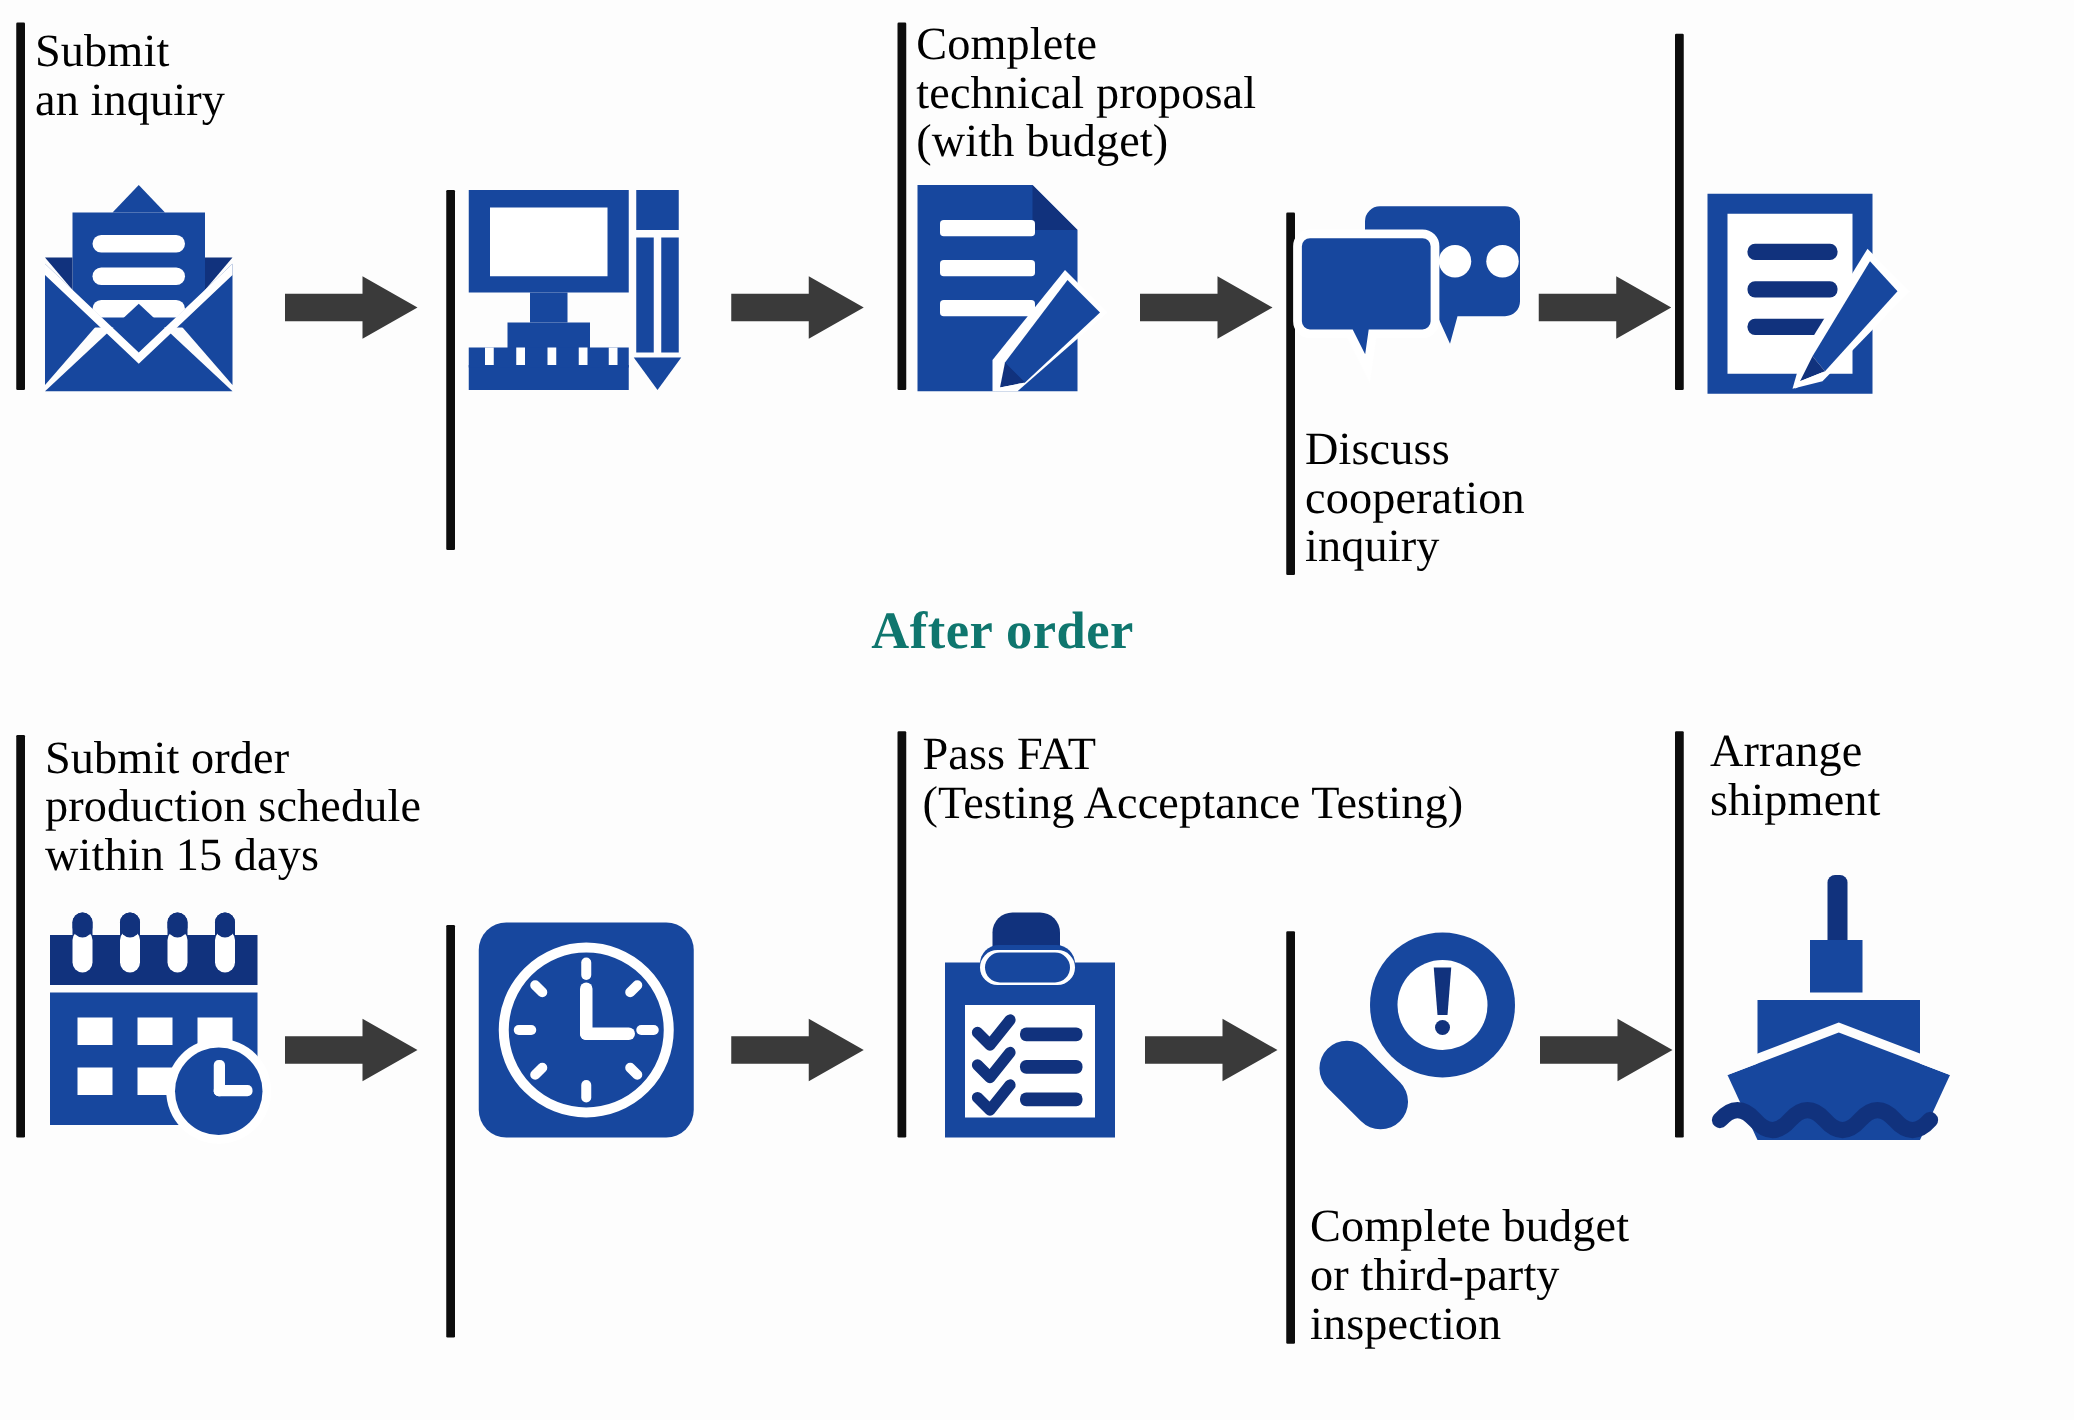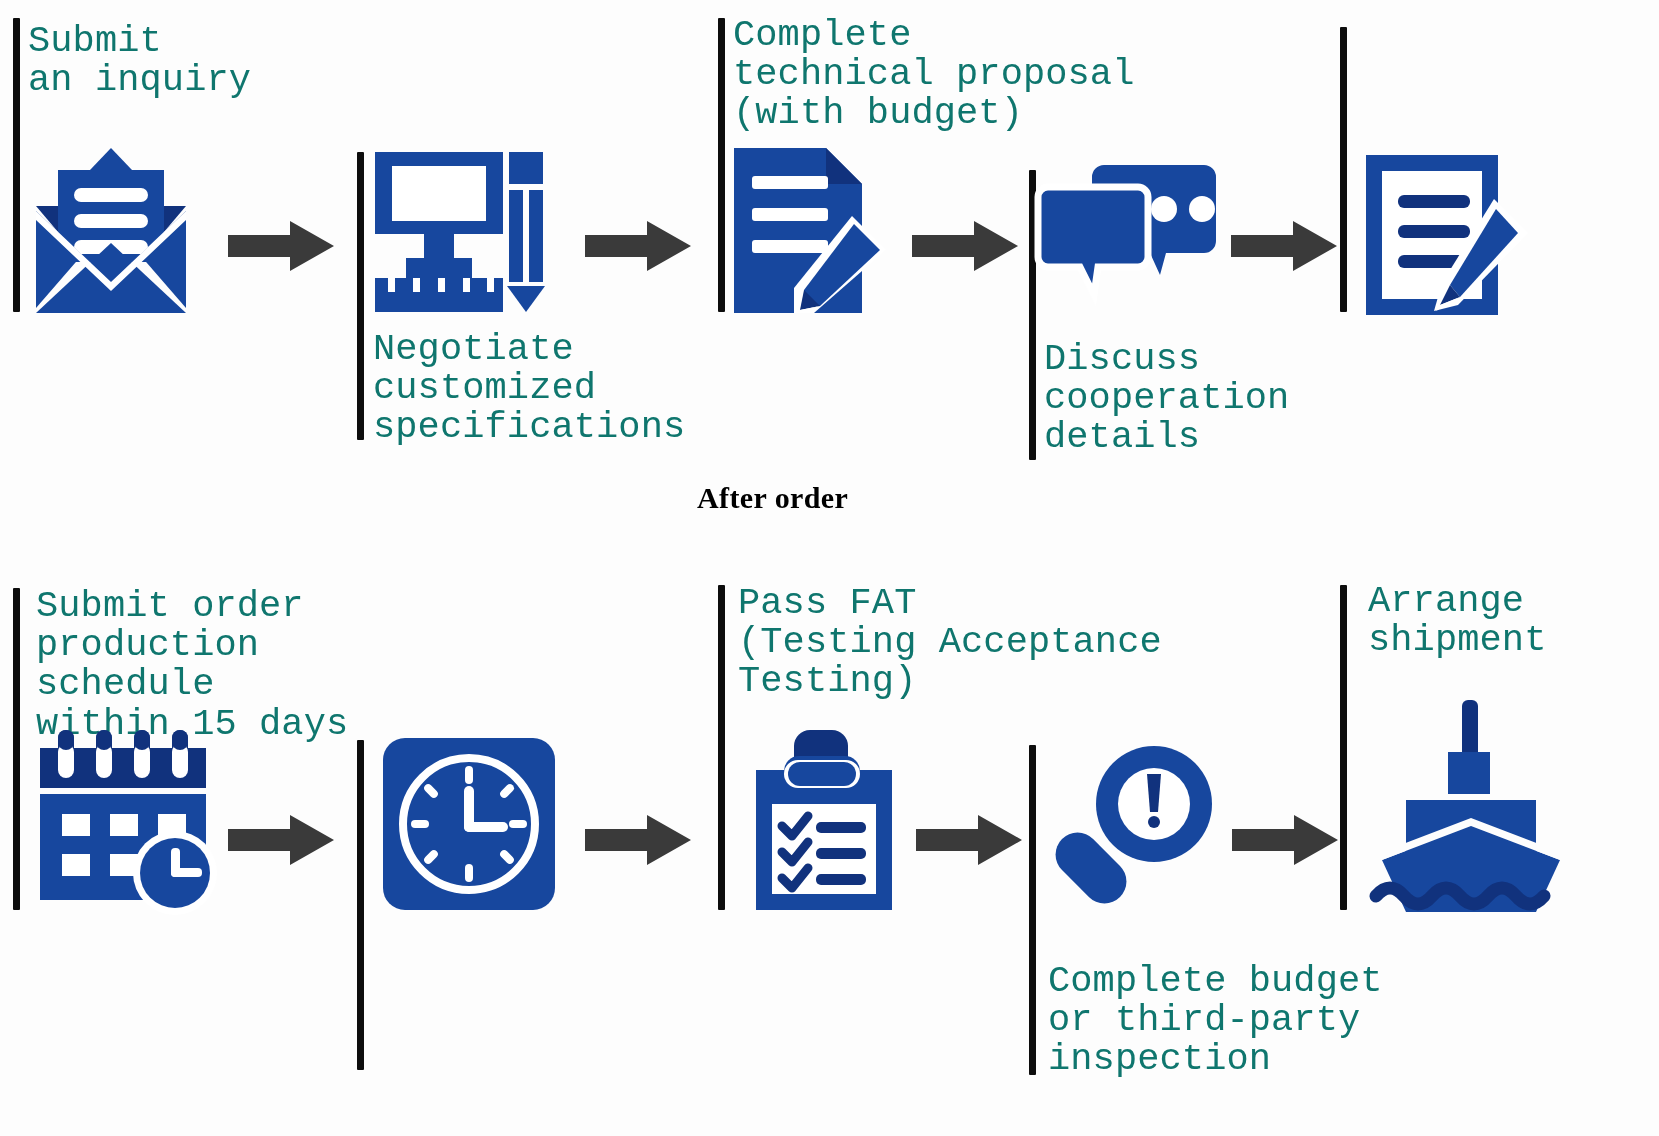--- a/index.html
+++ b/index.html
@@ -19,33 +19,33 @@
     overflow: hidden;
   }
   .vbar {
     position: absolute;
     background: #0d0d0d;
     width: 7px;
     border-radius: 1px;
   }
   .caption {
     position: absolute;
-    font-family: Liberation Mono, monospace;
+    font-family: Liberation Serif, serif;
     font-size: 37px;
     line-height: 1.06;
-    color: #0f766e;
+    color: #000000;
     white-space: pre-line;
     letter-spacing: 0.1px;
   }
   .section-title {
     position: absolute;
     font-family: "Liberation Serif", "DejaVu Serif", serif;
     font-weight: bold;
-    font-size: 30px;
-    color: #000000;
+    font-size: 42px;
+    color: #0f766e;
     letter-spacing: 0.4px;
   }
   .arrow {
     position: absolute;
   }
   .icon {
     position: absolute;
   }
   svg { display: block; overflow: visible; }
 </style>
@@ -95,23 +95,20 @@
       <rect x="63" y="126" width="7" height="14" fill="#ffffff"></rect>
       <rect x="88" y="126" width="7" height="14" fill="#ffffff"></rect>
       <rect x="112" y="126" width="7" height="14" fill="#ffffff"></rect>
 
       <rect x="134" y="0" width="34" height="32" fill="#17479e"></rect>
       <rect x="134" y="38" width="14" height="92" fill="#17479e"></rect>
       <rect x="154" y="38" width="14" height="92" fill="#17479e"></rect>
       <polygon points="132,134 170,134 151,160" fill="#17479e"></polygon>
     </svg>
   </div>
-  <div class="caption" style="left:373px; top:330px; width:320px;">Negotiate
-customized
-specifications</div>
 
   <div class="arrow" style="left:585px; top:221px; width:106px; height:50px;">
     <svg width="106" height="50" viewBox="0 0 106 50">
       <polygon points="0,14 62,14 62,0 106,25 62,50 62,36 0,36" fill="#3a3a3a"></polygon>
     </svg>
   </div>
 
   <div class="vbar" style="left:718px; top:18px; height:294px;"></div>
   <div class="caption" style="left:733px; top:16px; width:420px;">Complete
 technical proposal
@@ -144,21 +141,21 @@
       <path d="M58 0 H158 a12 12 0 0 1 12 12 V76 a12 12 0 0 1 -12 12 H120 l-6 22 -10 -22 H58 a12 12 0 0 1 -12 -12 V12 a12 12 0 0 1 12 -12 Z" fill="#17479e"></path>
       <circle cx="80" cy="44" r="13" fill="#ffffff"></circle>
       <circle cx="118" cy="44" r="13" fill="#ffffff"></circle>
       <circle cx="156" cy="44" r="13" fill="#ffffff"></circle>
 
       <path d="M2 22 H92 a10 10 0 0 1 10 10 V92 a10 10 0 0 1 -10 10 H52 l-4 28 -14 -28 H2 a10 10 0 0 1 -10 -10 V32 a10 10 0 0 1 10 -10 Z" fill="#17479e" stroke="#ffffff" stroke-width="7"></path>
     </svg>
   </div>
   <div class="caption" style="left:1044px; top:340px; width:320px;">Discuss
 cooperation
-details</div>
+inquiry</div>
 
   <div class="arrow" style="left:1231px; top:221px; width:106px; height:50px;">
     <svg width="106" height="50" viewBox="0 0 106 50">
       <polygon points="0,14 62,14 62,0 106,25 62,50 62,36 0,36" fill="#3a3a3a"></polygon>
     </svg>
   </div>
 
   <div class="vbar" style="left:1340px; top:27px; height:285px;"></div>
   <div class="icon" style="left:1366px; top:155px; width:160px; height:160px;">
     <svg width="160" height="160" viewBox="0 0 160 160">

